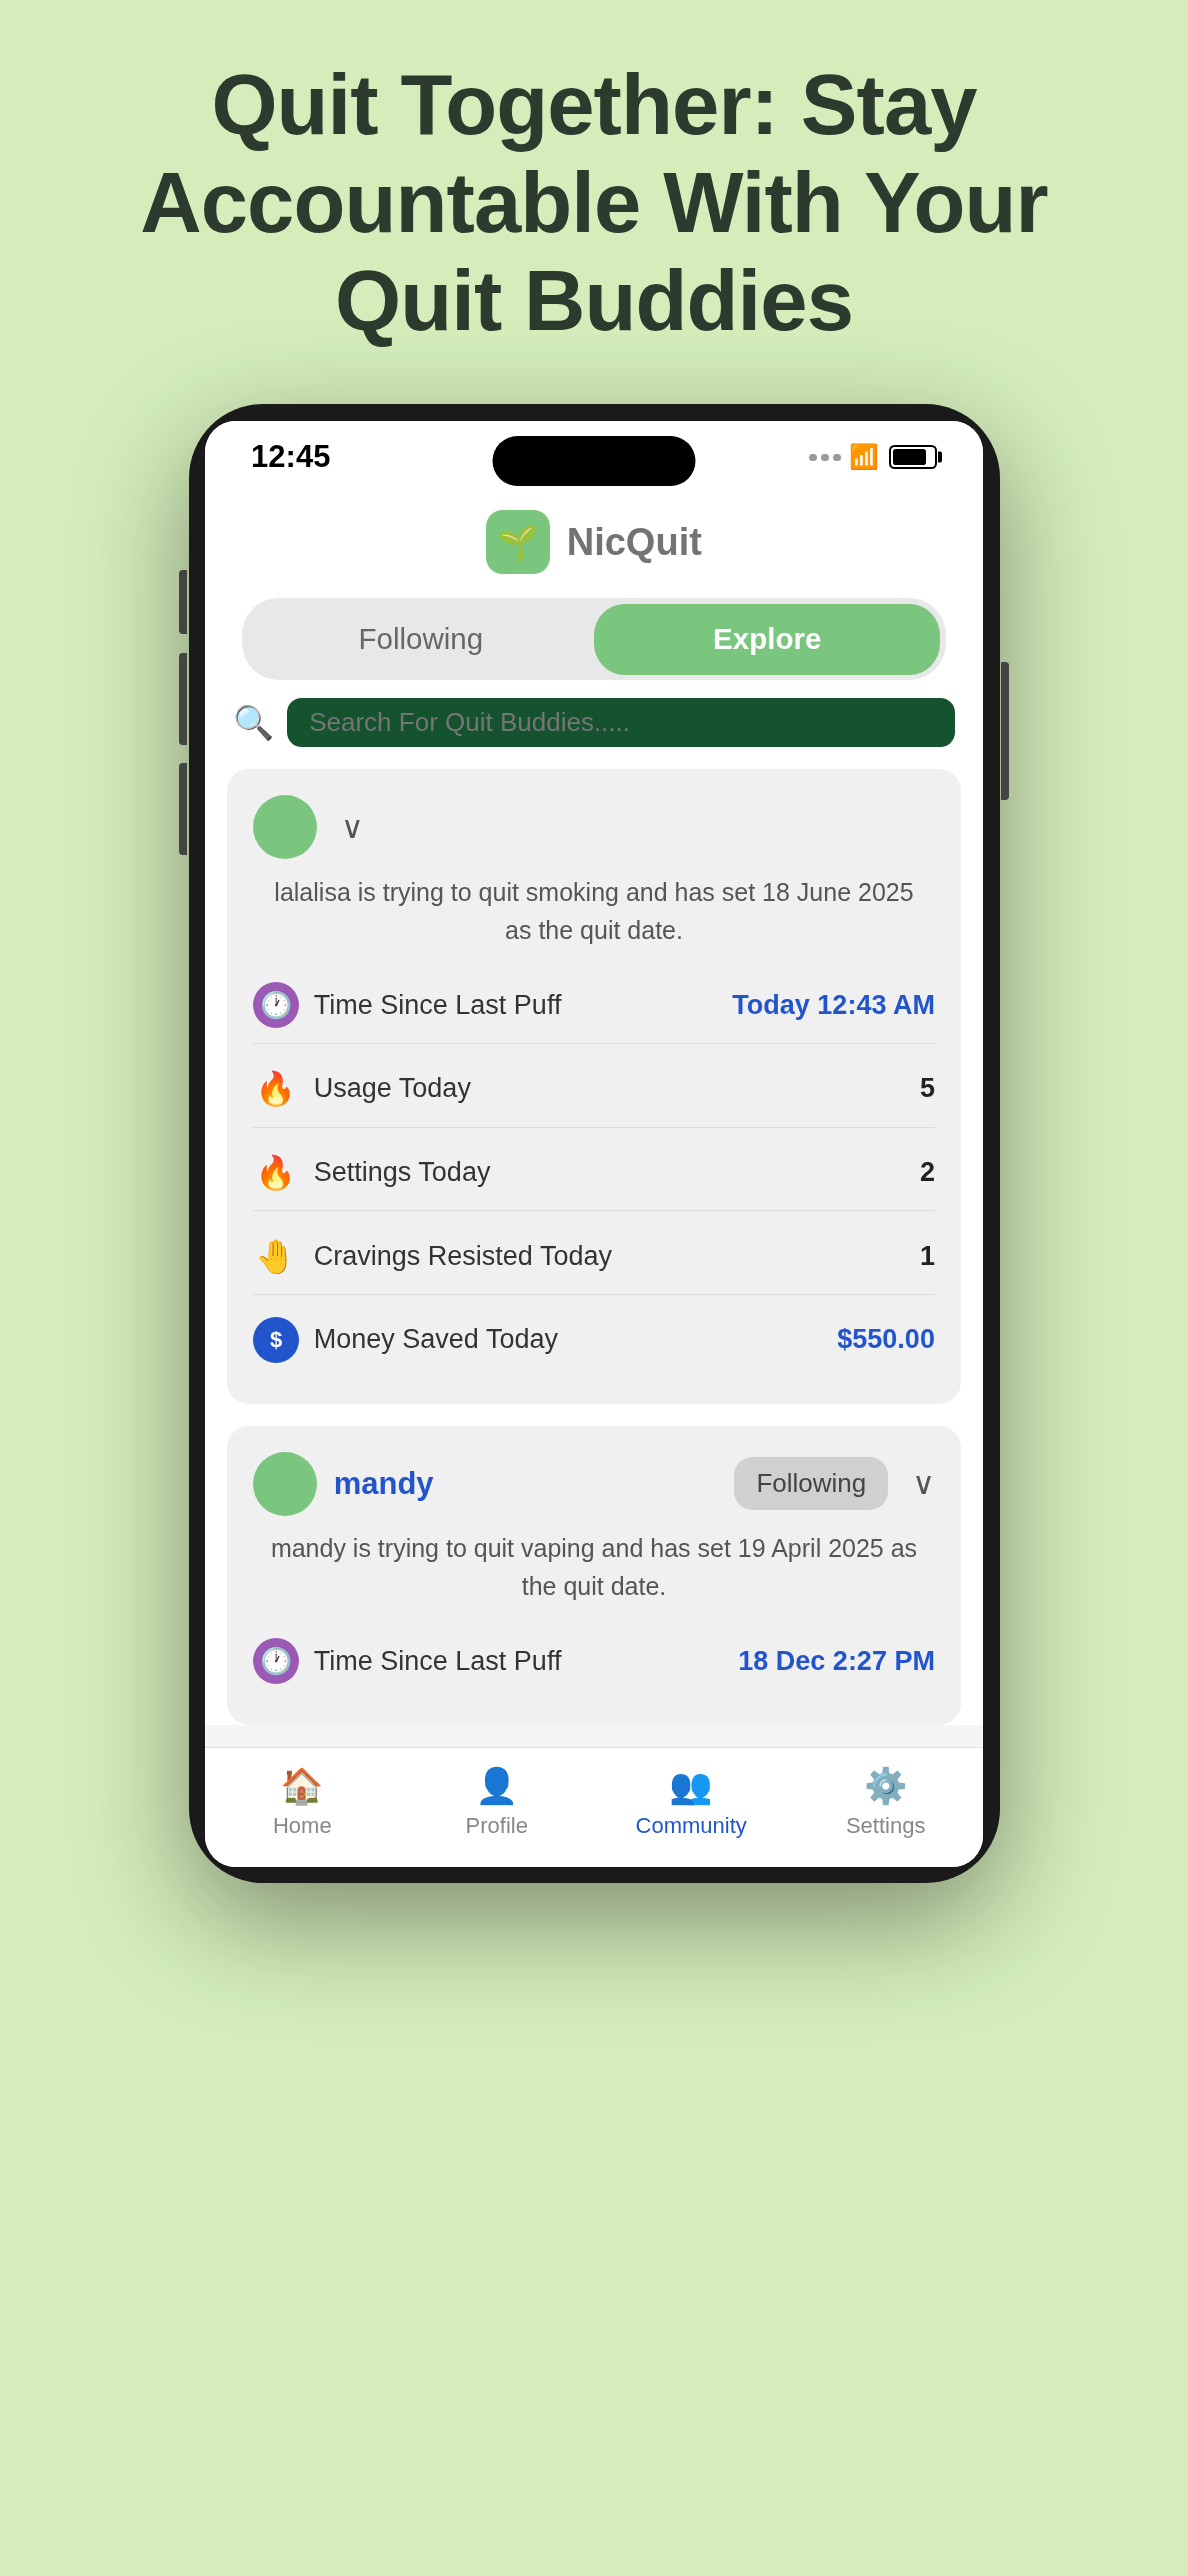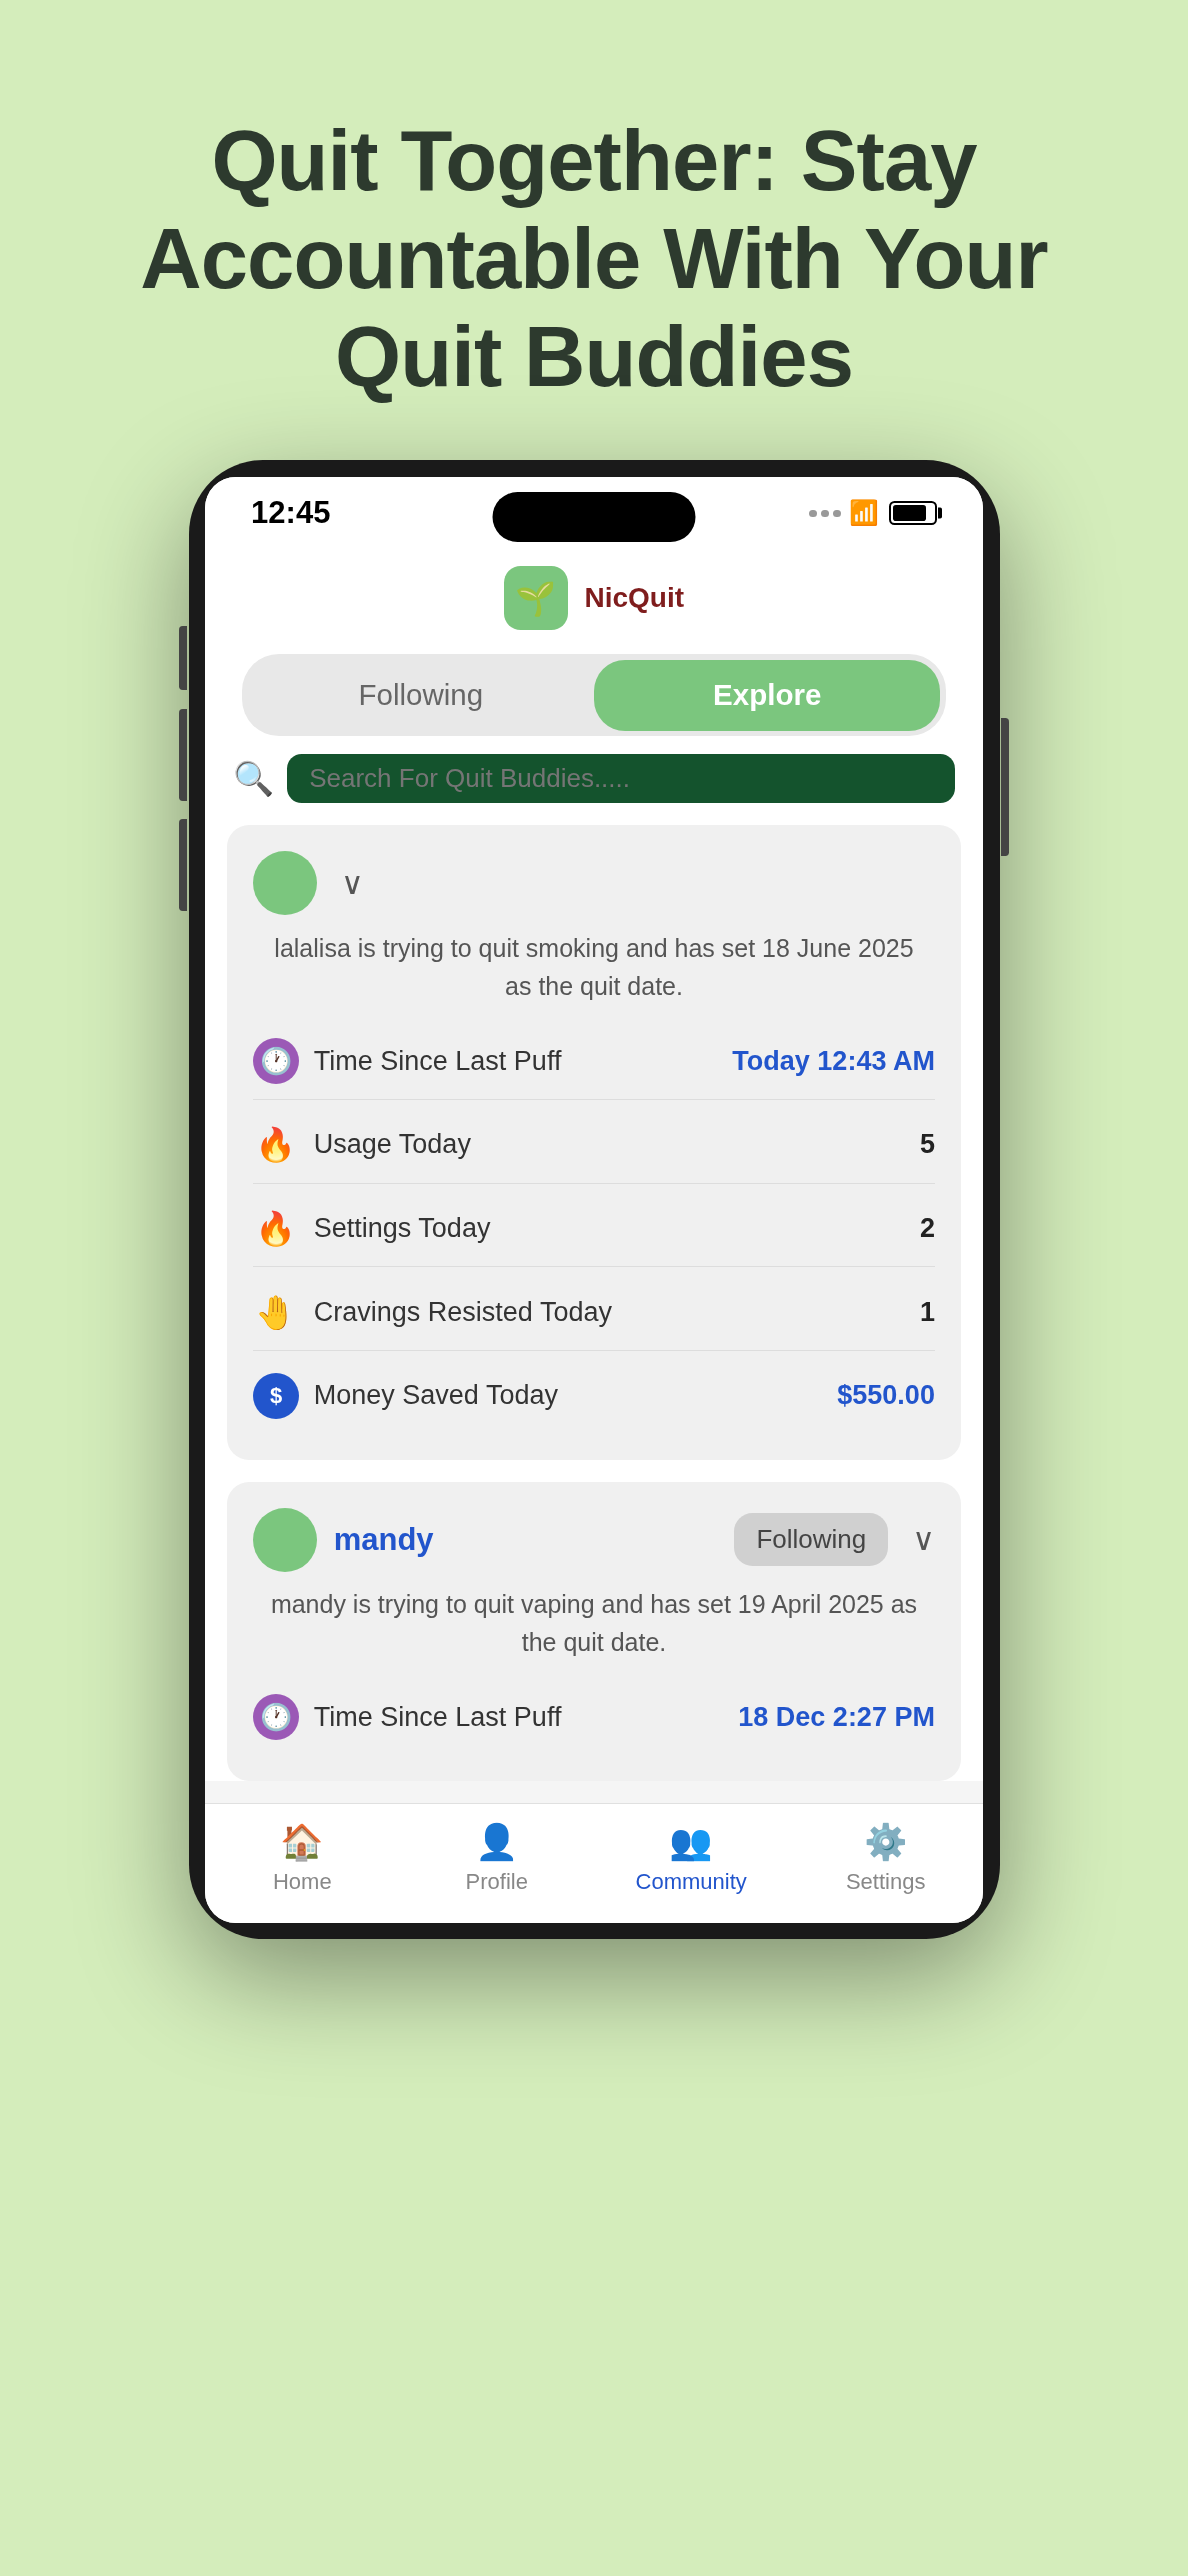--- a/index.html
+++ b/index.html
@@ -8,21 +8,21 @@
       background-color: #d4edbb;
       font-family: -apple-system, BlinkMacSystemFont, 'Helvetica Neue', Arial, sans-serif;
       width: 1188px;
       min-height: 2576px;
       display: flex;
       flex-direction: column;
       align-items: center;
     }
 
     .page-header {
-      padding: 112px 55px 55px;
+      padding: 56px 55px 55px;
       text-align: center;
       width: 100%;
     }
 
     .page-title {
       font-size: 85px;
       font-weight: 800;
       color: #2d3a2e;
       line-height: 1.15;
       letter-spacing: -0.9px;
@@ -147,23 +147,23 @@
       height: 64px;
       background: #7bc67e;
       border-radius: 16.6px;
       display: flex;
       align-items: center;
       justify-content: center;
       font-size: 33px;
     }
 
     .app-name {
-      font-size: 28px;
+      font-size: 38px;
       font-weight: 700;
-      color: #7f1d1d;
+      color: #737373;
       text-align: right;
     }
 
     
     .tab-switcher {
       display: flex;
       background: #e8e8e8;
       border-radius: 37px;
       margin: 9.2px 37px 18.4px;
       padding: 5.5px;

